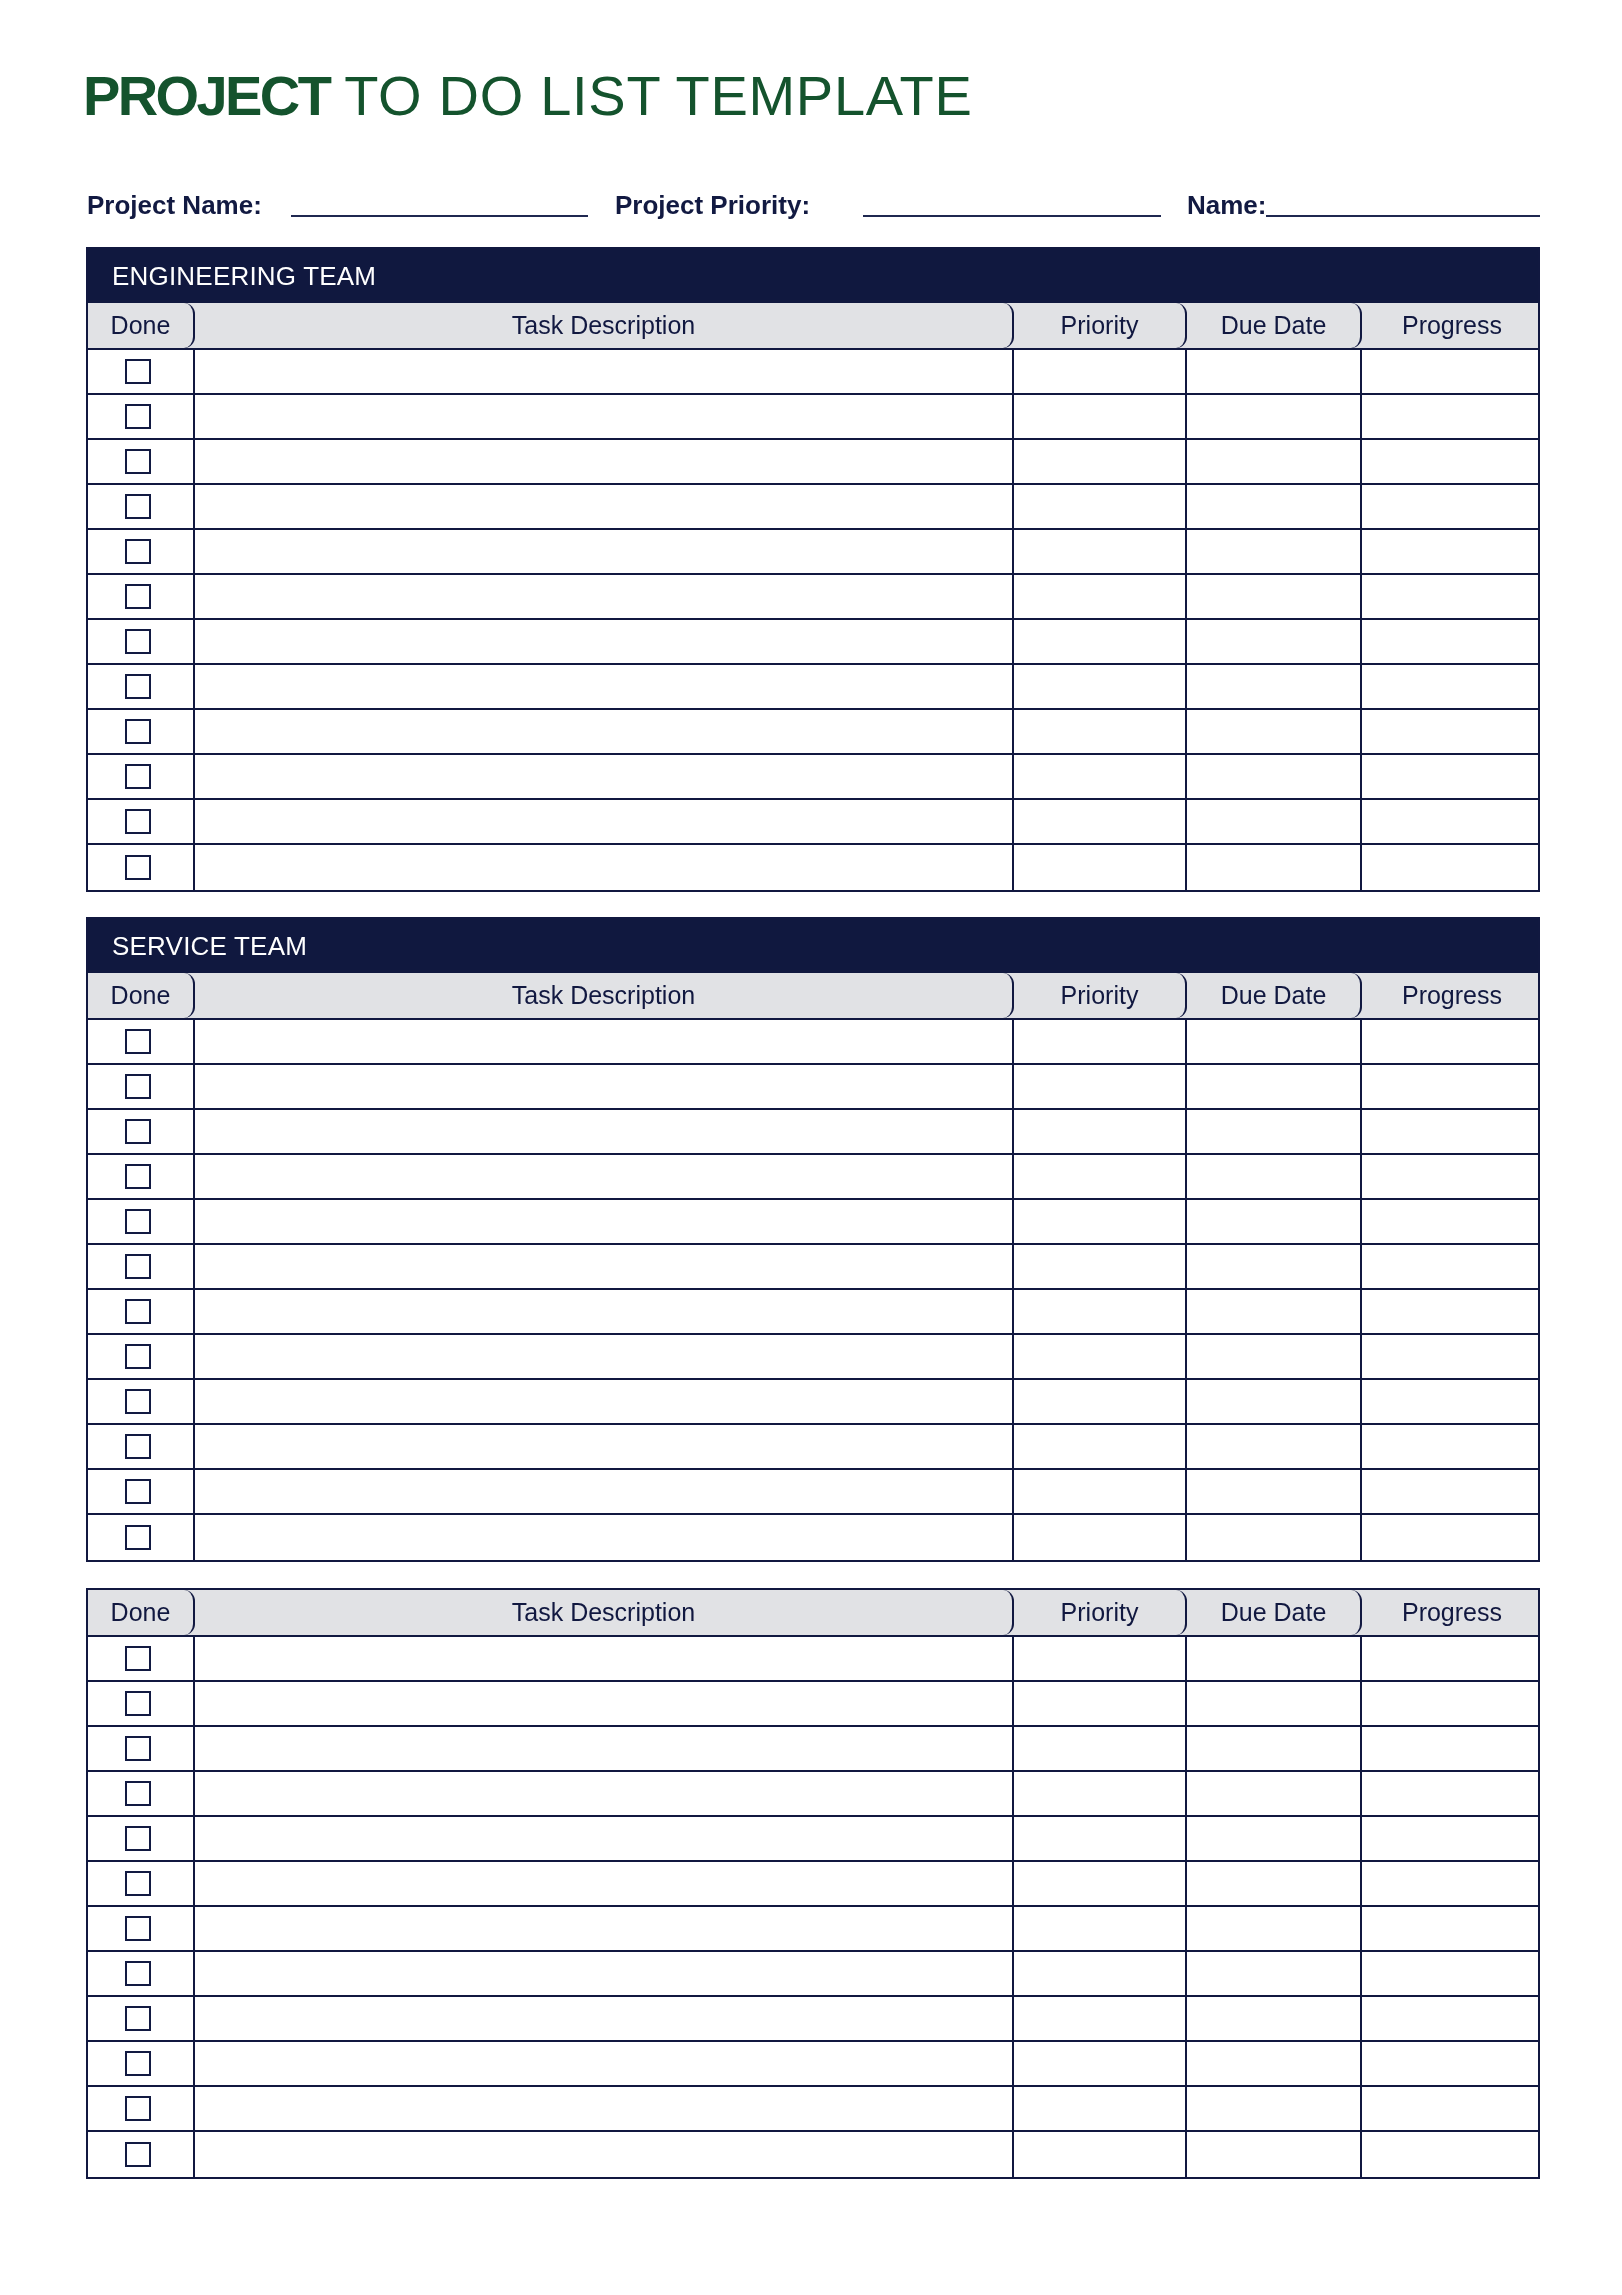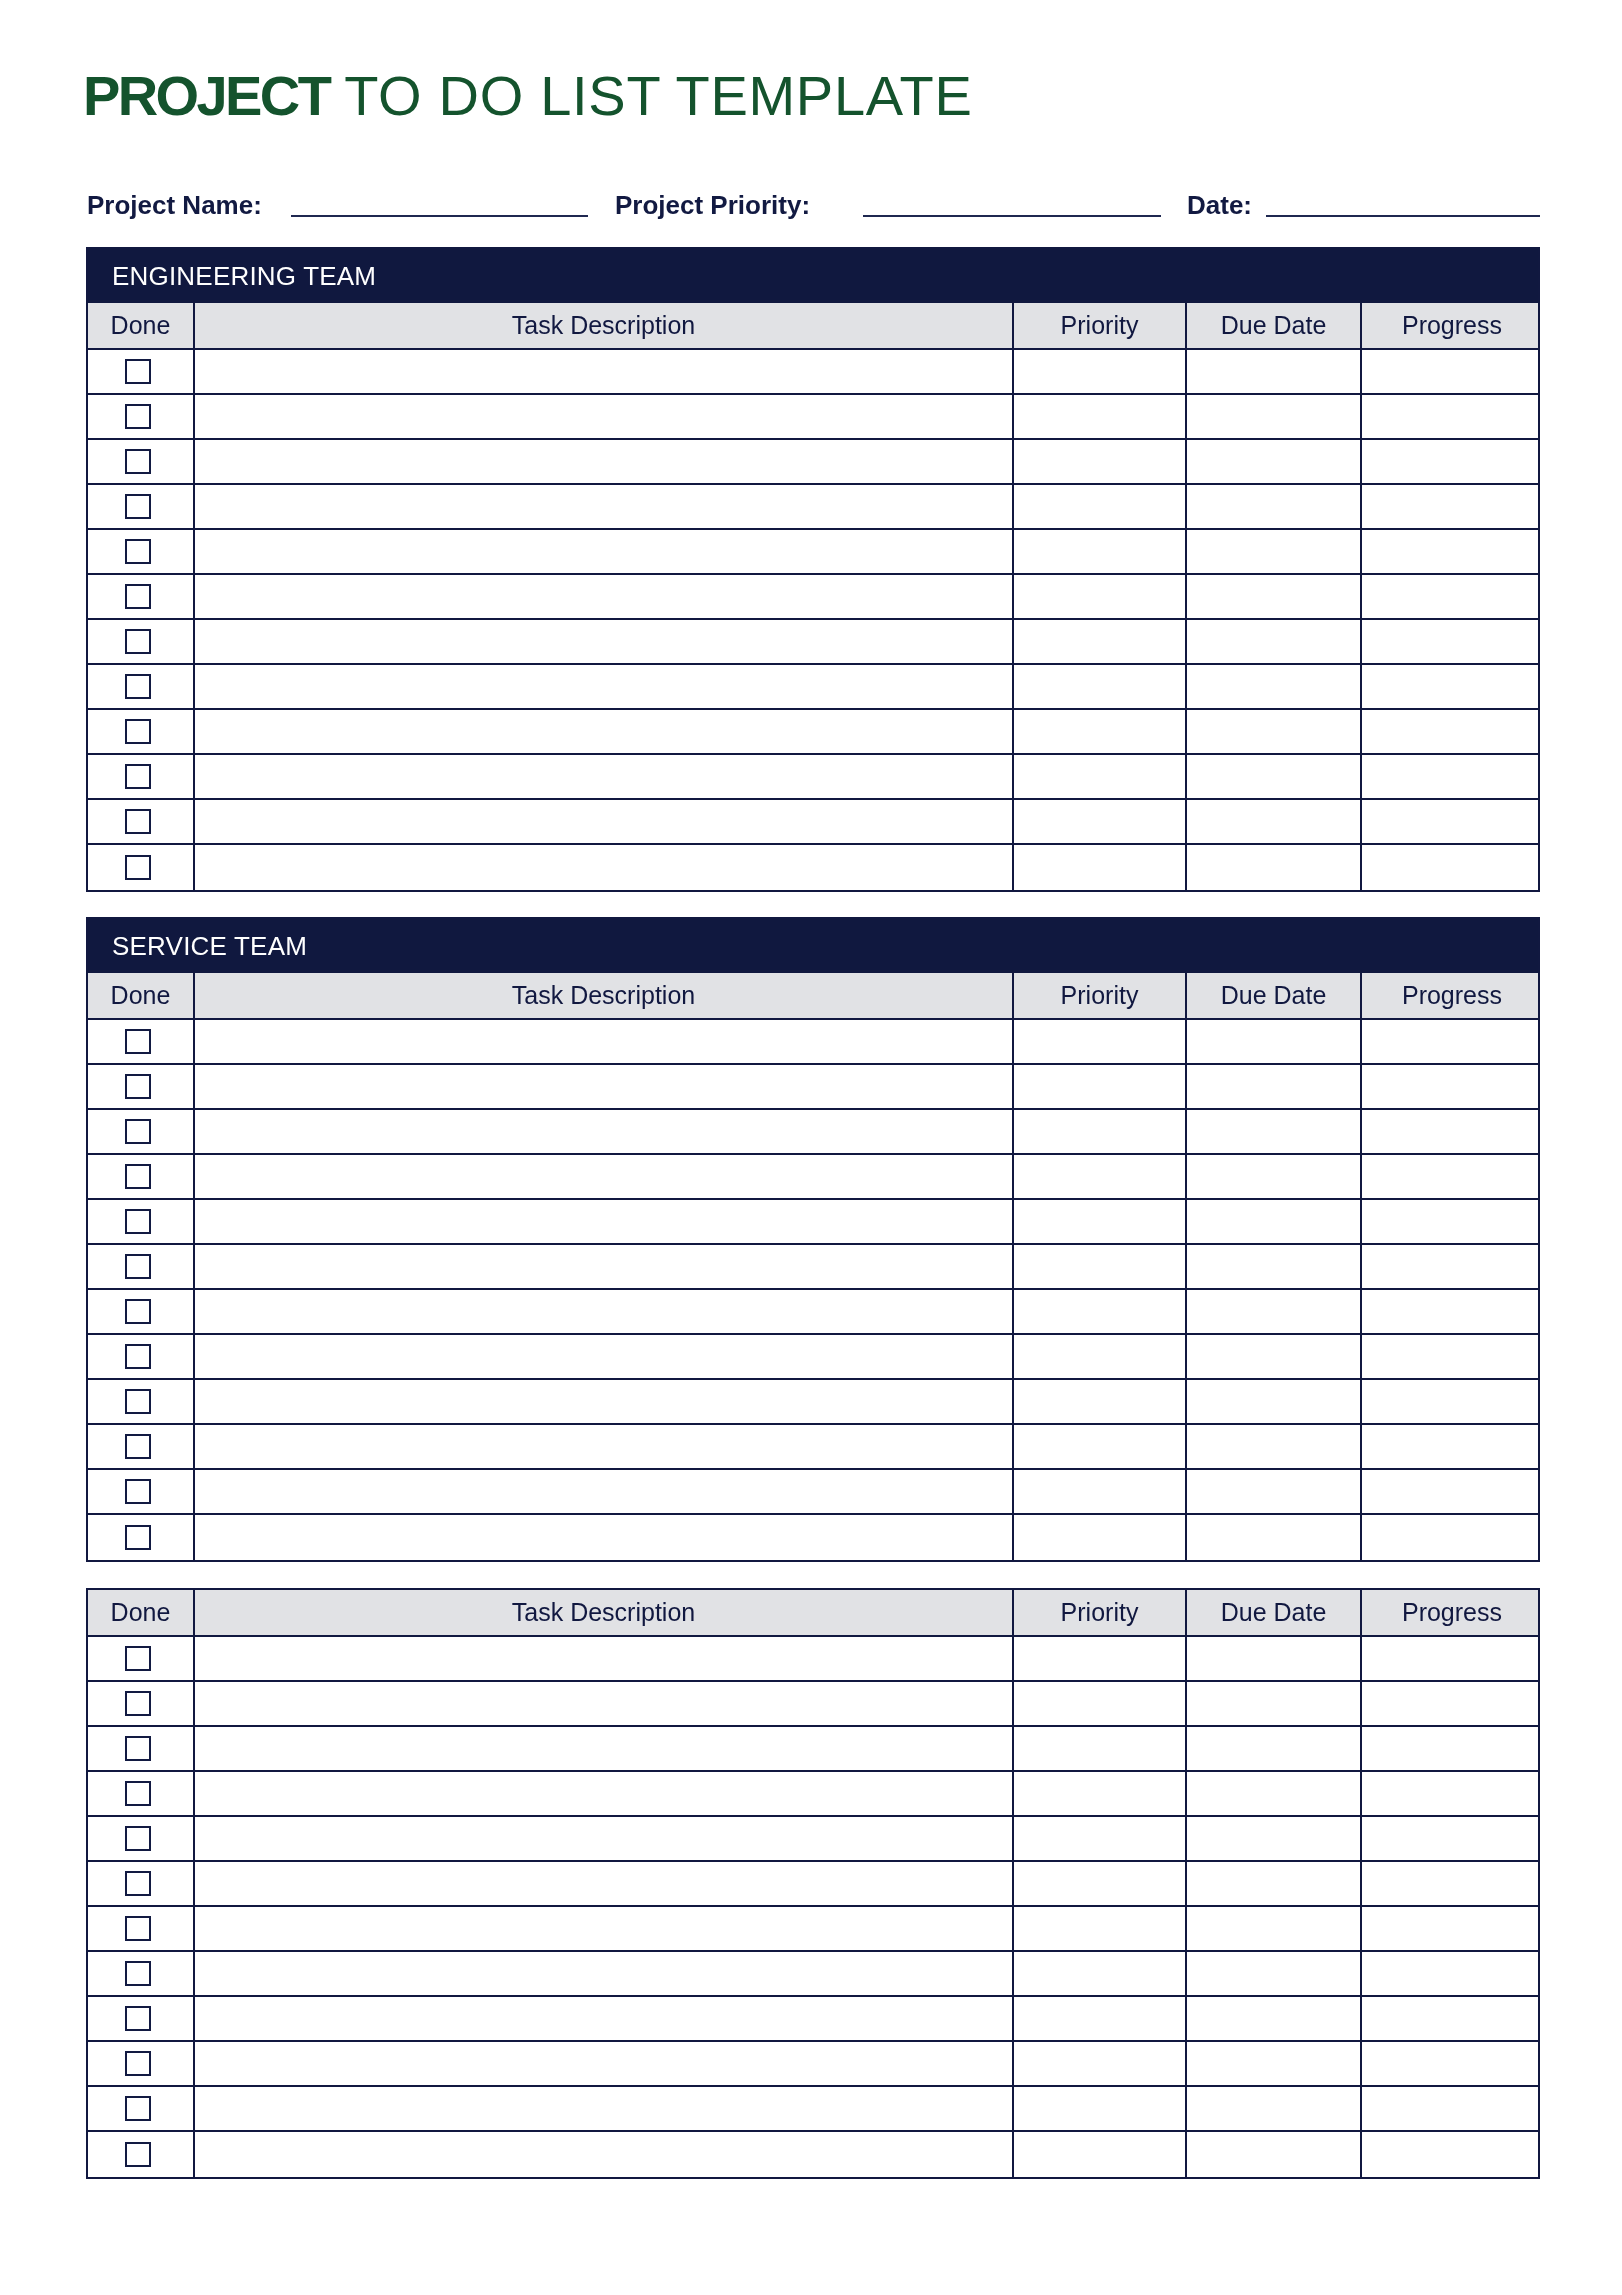--- a/index.html
+++ b/index.html
@@ -18,21 +18,21 @@
   .field-line { position: absolute; top: 215px; height: 2px; background: #1f2850; }
 
   .team-table { position: absolute; left: 86px; width: 1454px; box-sizing: border-box;
                 border: 2.6px solid #111840; }
   .team-header { height: 54px; background: #10183f; color: #ffffff; font-weight: 400;
                  font-size: 26px; line-height: 54px; padding-left: 24px; letter-spacing: 0.2px;
                  box-sizing: border-box; }
   .col-head-row, .task-row { display: grid; grid-template-columns: 107px 819px 173px 175px 174px; }
   .col-head-row { height: 47px; background: #e1e2e5; border-bottom: 2px solid #111840; box-sizing: border-box; }
   .col-head { font-size: 25px; line-height: 45px; text-align: center; color: #111840;
-              border-right: 2px solid #111840; box-sizing: border-box; }
+              border-right: 2px solid #111840; box-sizing: border-box; border-radius: 11px; }
   .col-head:last-child { border-right: none; padding-left: 6px; }
   .task-row { height: 45px; border-bottom: 2px solid #111840; box-sizing: border-box; }
   .task-row:last-child { border-bottom: none; }
   .cell { border-right: 2px solid #111840; box-sizing: border-box; position: relative; }
   .cell:last-child { border-right: none; }
   .done-cell { display: flex; align-items: center; justify-content: center; }
   .checkbox { width: 26px; height: 25.5px; border: 2px solid #121a42; box-sizing: border-box;
               background: #ffffff; margin-right: 5.2px; cursor: pointer; }
 </style>
 </head>
@@ -43,21 +43,21 @@
   <span class="light">TO DO LIST TEMPLATE</span>
 </h1>
 
 <div class="fields">
   <span class="field-label" style="left:87px;text-align:center;">Project Name:</span>
   <div class="field-line" style="left:291px;width:297px;"></div>
 
   <span class="field-label" style="left:615px;">Project Priority:</span>
   <div class="field-line" style="left:863px;width:298px;"></div>
 
-  <span class="field-label" style="left:1187px;">Date:</span>
+  <span class="field-label" style="left:1187px;">Name:</span>
   <div class="field-line" style="left:1266px;width:274px;"></div>
 </div>
 
 <div id="tables-root">
     <div class="team-table" style="top: 247px;">
     <div class="team-header">ENGINEERING TEAM</div>
     <div class="col-head-row">
       <div class="col-head">Done</div>
       <div class="col-head">Task Description</div>
       <div class="col-head">Priority</div>

